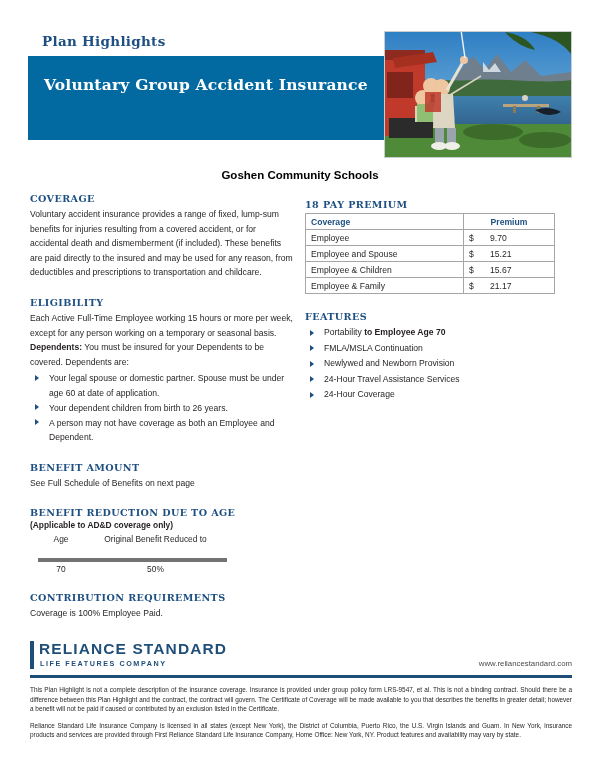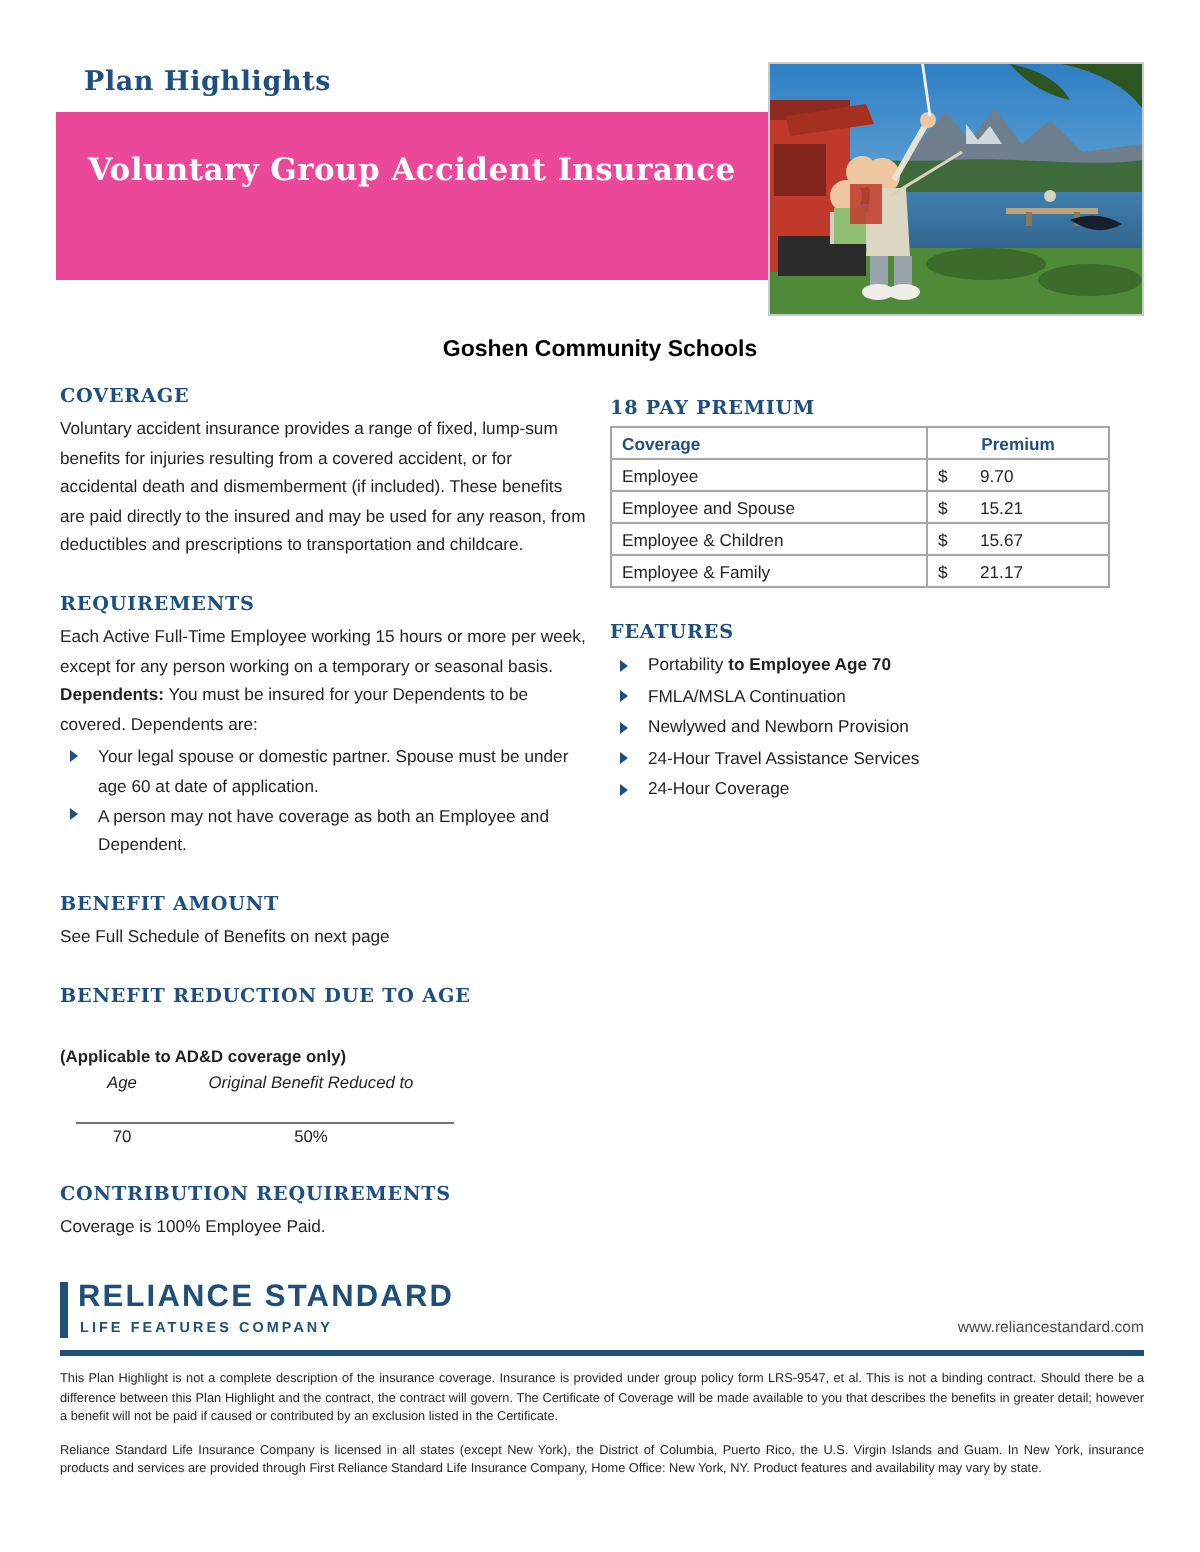--- a/index.html
+++ b/index.html
@@ -28,21 +28,21 @@
     font-family: "DejaVu Serif", serif;
     font-weight: bold;
     font-size: 13.5px;
     letter-spacing: 0.3px;
     color: #1d4f82;
   }
   .blue-banner {
     position: absolute;
     left: 28px; top: 56px;
     width: 388px; height: 84px;
-    background: #ec4899;
+    background: #0369a1;
   }
   .banner-title {
     position: absolute;
     left: 16px; top: 19px;
     width: 340px;
     font-family: "DejaVu Serif", serif;
     font-weight: bold;
     font-size: 15.5px;
     line-height: 20px;
     letter-spacing: 0.2px;
@@ -82,21 +82,21 @@
   }
 
   .sec-head {
     font-family: "DejaVu Serif", serif;
     font-weight: bold;
     font-size: 9.6px;
     letter-spacing: 0.4px;
     color: #1d4f82;
     margin: 0 0 3px 0;
   }
-  .sec-head.tight { margin-bottom: 19px; }
+  .sec-head.tight { margin-bottom: 2px; }
 
   p.body {
     margin: 0;
     font-size: 8.6px;
     line-height: 14.6px;
     color: #231f20;
   }
   .gap-lg { height: 17px; }
 
   ul.bullets {
@@ -188,23 +188,22 @@
     margin-left: 8px;
     margin-top: 1px;
   }
   table.agetab td {
     font-size: 8.4px;
     padding: 0 4px;
     text-align: center;
     height: 13px;
   }
   table.agetab td.hd {
-    border-bottom: 1px solid #737373;
+    border-bottom: 4px solid #737373;
     padding-bottom: 13px;
-    font-style: italic;
   }
   .w-age { width: 38px; }
   .w-ben { width: 135px; }
 
   
   .footer {
     position: absolute;
     left: 30px; top: 640px;
     width: 542px;
   }
@@ -319,26 +318,27 @@
 
   <div class="org-title">Goshen Community Schools</div>
 
   <div class="col-left">
 
     <div class="sec-head">COVERAGE</div>
     <p class="body">Voluntary accident insurance provides a range of fixed, lump-sum benefits for injuries resulting from a covered accident, or for accidental death and dismemberment (if included). These benefits are paid directly to the insured and may be used for any reason, from deductibles and prescriptions to transportation and childcare.</p>
 
     <div class="gap-lg"></div>
 
-    <div class="sec-head">REQUIREMENTS</div>
+    <div class="sec-head">ELIGIBILITY</div>
     <p class="body">Each Active Full-Time Employee working 15 hours or more per week, except for any person working on a temporary or seasonal basis.</p>
     <p class="body"><b>Dependents:</b><span> You must be insured for your Dependents to be covered. Dependents are:</span></p>
 
     <ul class="bullets">
       <li><span class="tri"></span><span>Your legal spouse or domestic partner. Spouse must be under age 60 at date of application.</span></li>
+      <li><span class="tri"></span><span>Your dependent children from birth to 26 years.</span></li>
       <li><span class="tri"></span><span>A person may not have coverage as both an Employee and Dependent.</span></li>
     </ul>
 
     <div class="gap-lg"></div>
 
     <div class="sec-head">BENEFIT AMOUNT</div>
     <p class="body">See Full Schedule of Benefits on next page</p>
 
     <div class="gap-lg"></div>
 

